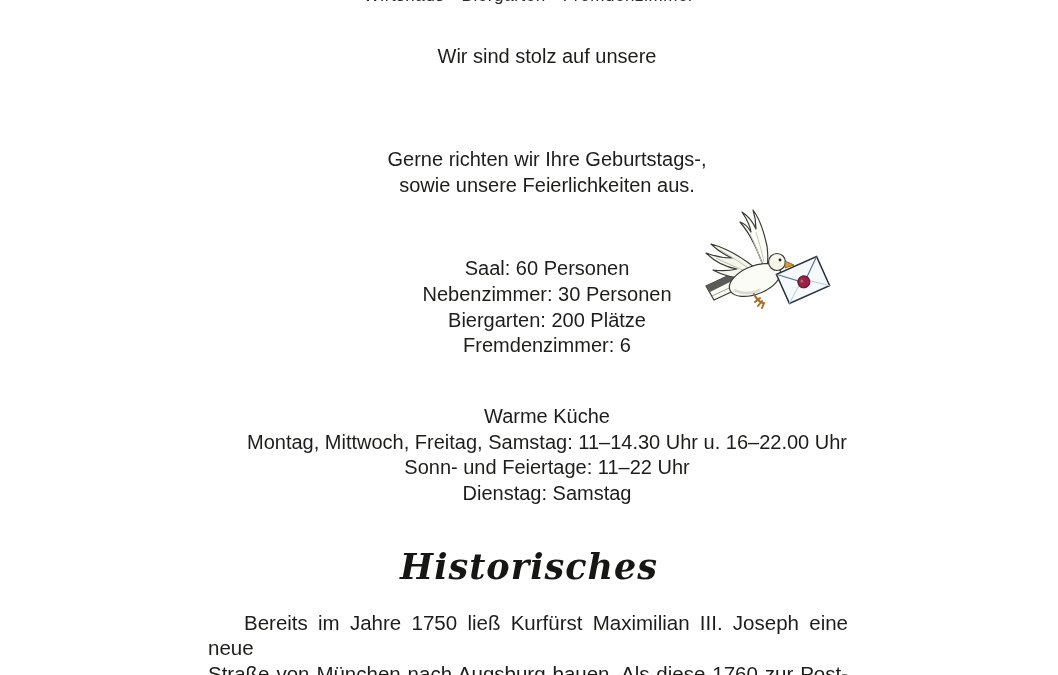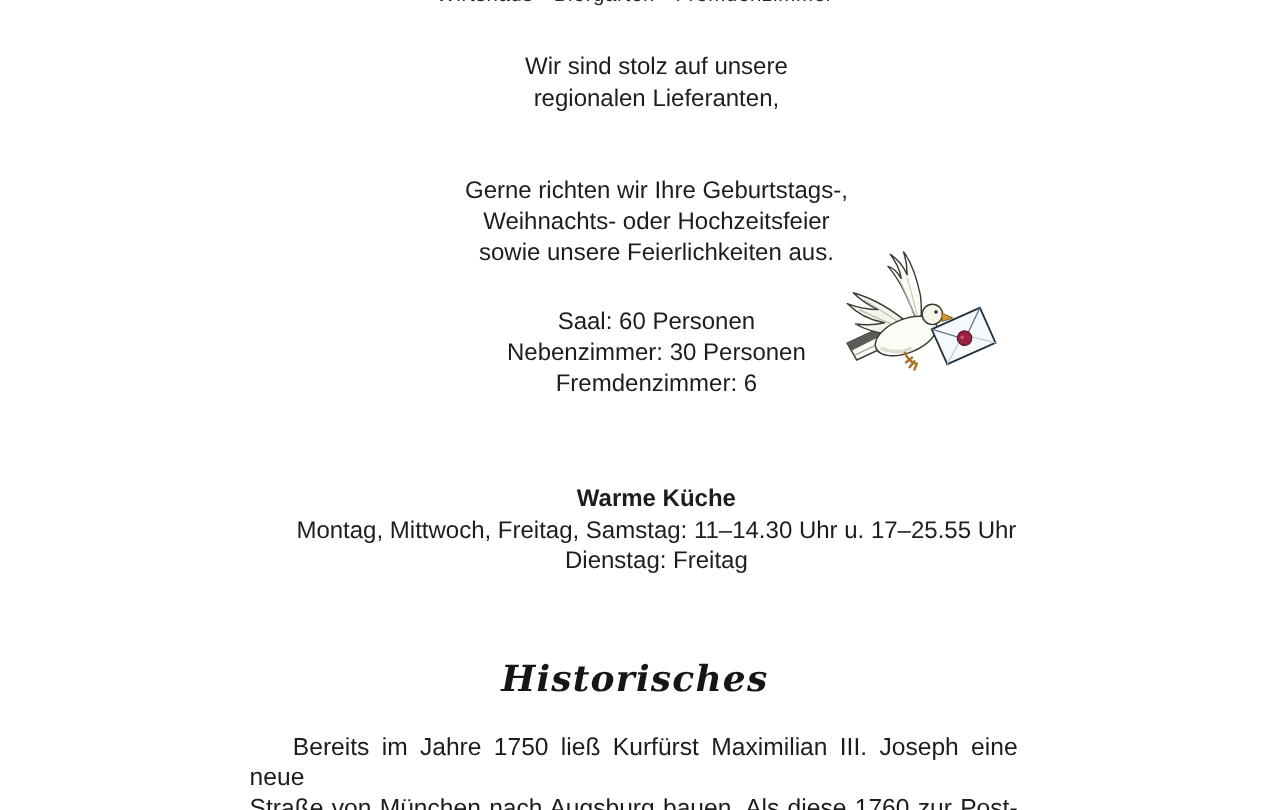--- a/index.html
+++ b/index.html
@@ -27,30 +27,30 @@
     text-align: center;
     font-size: 17px;
     line-height: 18px;
     letter-spacing: 0.6px;
     color: #2a2a28;
   }
   .intro    { top: 44px; }
   .events   { top: 147px; }
   .capacity { top: 256px; }
   .kitchen  { top: 404px; line-height: 25.6px; }
-  .kitchen-title { font-weight: bold; }
+  .kitchen-title { font-weight: normal; }
   .hist-title {
     position: absolute;
     top: 545px;
     left: 0; right: 0;
     text-align: center;
     font-family: "DejaVu Serif", serif;
     font-style: italic;
     font-weight: bold;
-    font-size: 30px;
+    font-size: 35px;
     line-height: 44px;
     letter-spacing: 1px;
     color: #161614;
   }
   .hist-para {
     position: absolute;
     top: 610px;
     left: 208px;
     width: 640px;
     font-size: 20.5px;
@@ -68,32 +68,31 @@
 </style>
 </head>
 <body>
 
 <div class="page">
 
   <div class="top-cut">Wirtshaus · Biergarten · Fremdenzimmer</div>
 
   <div class="block intro">
     <span class="line">Wir sind stolz auf unsere</span>
-    <span class="line">regionalen Lieferanten,</span>
   </div>
 
   <div class="block events">
     <span class="line">Gerne richten wir Ihre Geburtstags-,</span>
-    <span class="line">Weihnachts- oder Hochzeitsfeier</span>
     <span class="line">sowie unsere Feierlichkeiten aus.</span>
   </div>
 
   <div class="block capacity">
     <span class="line">Saal: 60 Personen</span>
     <span class="line">Nebenzimmer: 30 Personen</span>
+    <span class="line">Biergarten: 200 Plätze</span>
     <span class="line">Fremdenzimmer: 6</span>
   </div>
 
   <svg class="dove" viewBox="0 0 136 118" aria-hidden="true">
 
     <g>
       <path d="M8,80 L38,66 L46,80 L16,94 Z" fill="#fbfbf5" stroke="#3a3a35" stroke-width="1.2"></path>
       <path d="M8,80 L38,66 L40,72 L12,86 Z" fill="#5a5d57"></path>
       <path d="M14,90 L42,77" stroke="#9aa092" stroke-width="1" fill="none"></path>
     </g>
@@ -124,22 +123,23 @@
       <rect x="-22" y="-16" width="44" height="32" fill="#f5f9fb" stroke="#24313f" stroke-width="1.5"></rect>
       <path d="M-22,-16 L0,3 L22,-16" fill="none" stroke="#5a7287" stroke-width="1.1"></path>
       <path d="M-22,16 L-3,1 M22,16 L3,1" fill="none" stroke="#b8cdd9" stroke-width="1"></path>
       <circle cx="0" cy="2" r="6" fill="#9b2143" stroke="#5f1126" stroke-width="1"></circle>
       <circle cx="-1.5" cy="0.5" r="1.5" fill="#c75a74"></circle>
     </g>
   </svg>
 
   <div class="block kitchen">
     <span class="line kitchen-title">Warme Küche</span>
-    <span class="line">Montag, Mittwoch, Freitag, Samstag: 11–14.30 Uhr u. 17–25.55 Uhr</span>
-    <span class="line">Dienstag: Freitag</span>
+    <span class="line">Montag, Mittwoch, Freitag, Samstag: 11–14.30 Uhr u. 16–22.00 Uhr</span>
+    <span class="line">Sonn- und Feiertage: 11–22 Uhr</span>
+    <span class="line">Dienstag: Samstag</span>
   </div>
 
   <div class="hist-title">Historisches</div>
 
   <div class="hist-para">
     <div class="hline first">Bereits im Jahre 1750 ließ Kurfürst Maximilian III. Joseph eine neue</div>
     <div class="hline">Straße von München nach Augsburg bauen. Als diese 1760 zur Post-</div>
 
   </div>
 

